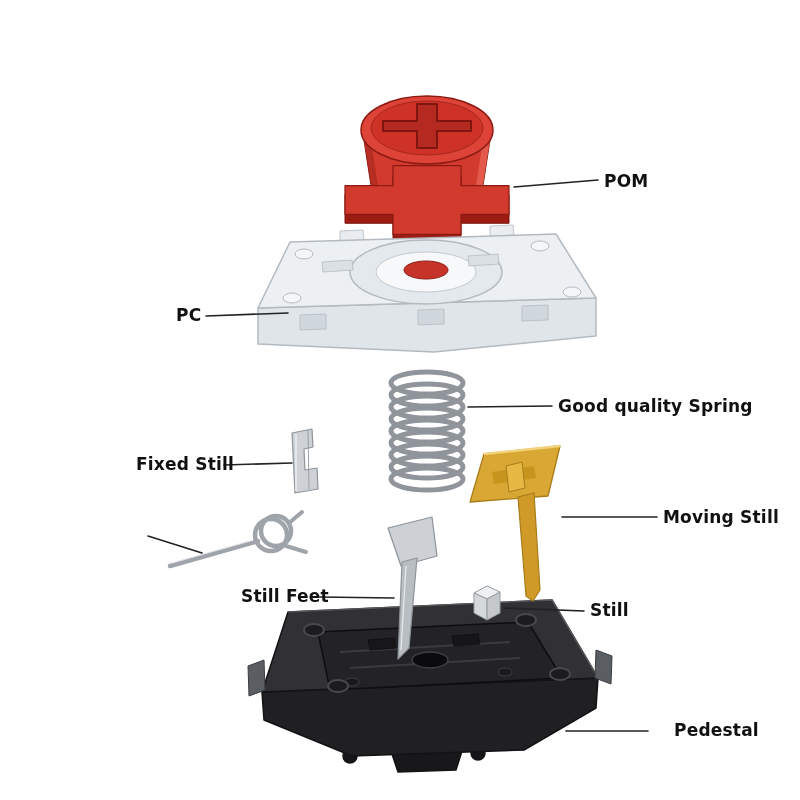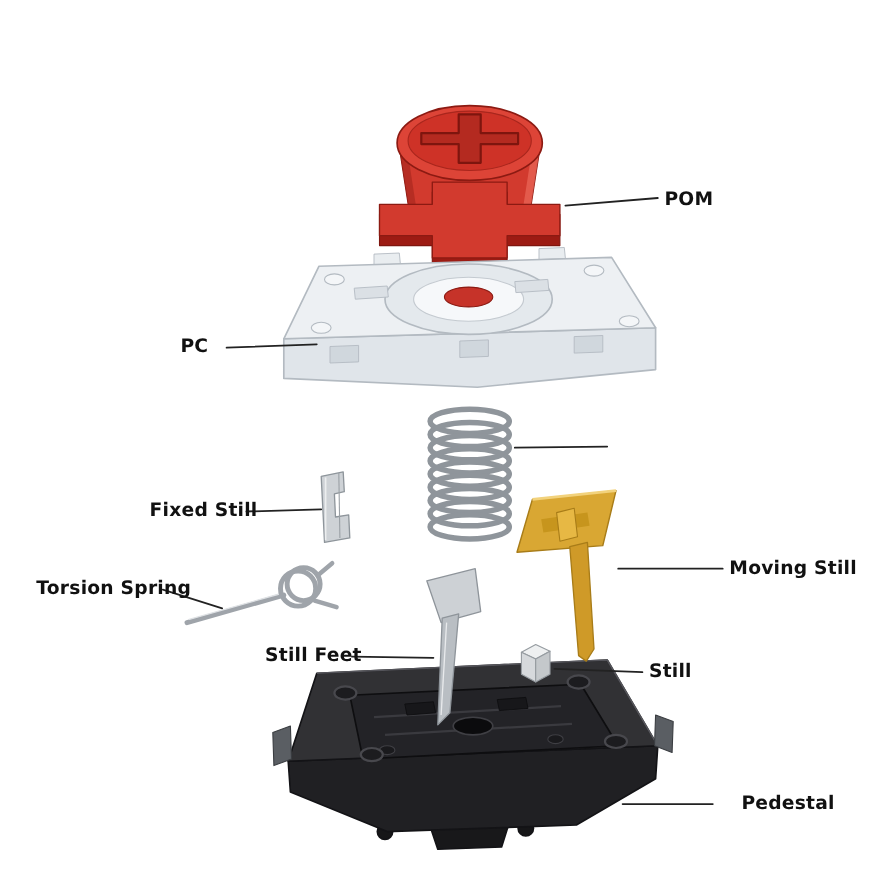--- a/index.html
+++ b/index.html
@@ -136,20 +136,20 @@
       <line x1="224" y1="465" x2="292" y2="463"></line>
       <line x1="148" y1="536" x2="202" y2="553"></line>
       <line x1="562" y1="517" x2="657" y2="517"></line>
       <line x1="320" y1="597" x2="394" y2="598"></line>
       <line x1="504" y1="608" x2="584" y2="611"></line>
       <line x1="566" y1="731" x2="648" y2="731"></line>
     </g>
   </svg>
 
   <div class="part-label" style="left:604px; top:171px">POM</div>
-  <div class="part-label" style="left:164px; top:305px">PC</div>
+  <div class="part-label" style="left:176px; top:305px">PC</div>
+  <div class="part-label" style="left:558px; top:396px">Good quality Spring</div>
   <div class="part-label" style="left:136px; top:454px">Fixed Still</div>
-  <div class="part-label" style="left:33px; top:525px">Torsion Spring</div>
   <div class="part-label" style="left:663px; top:507px">Moving Still</div>
   <div class="part-label" style="left:241px; top:586px">Still Feet</div>
   <div class="part-label" style="left:590px; top:600px">Still</div>
   <div class="part-label" style="left:674px; top:720px">Pedestal</div>
 </div>
 
 </body></html>

